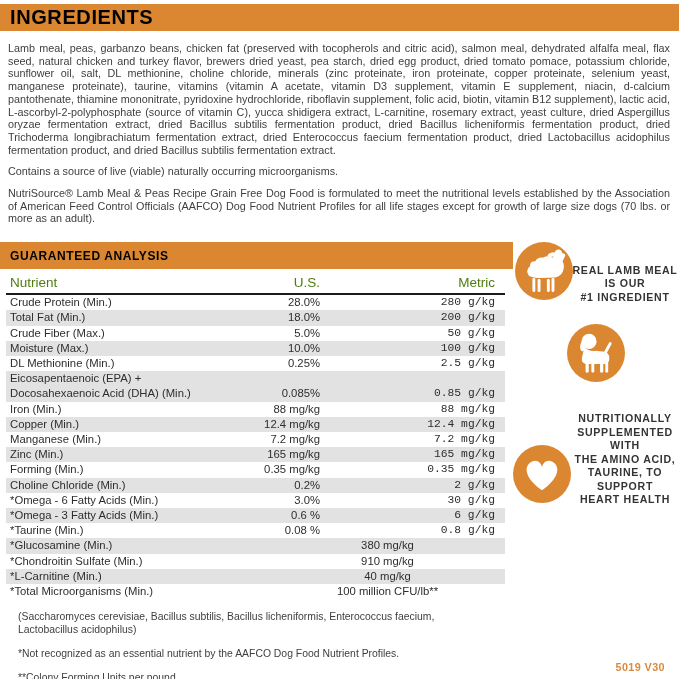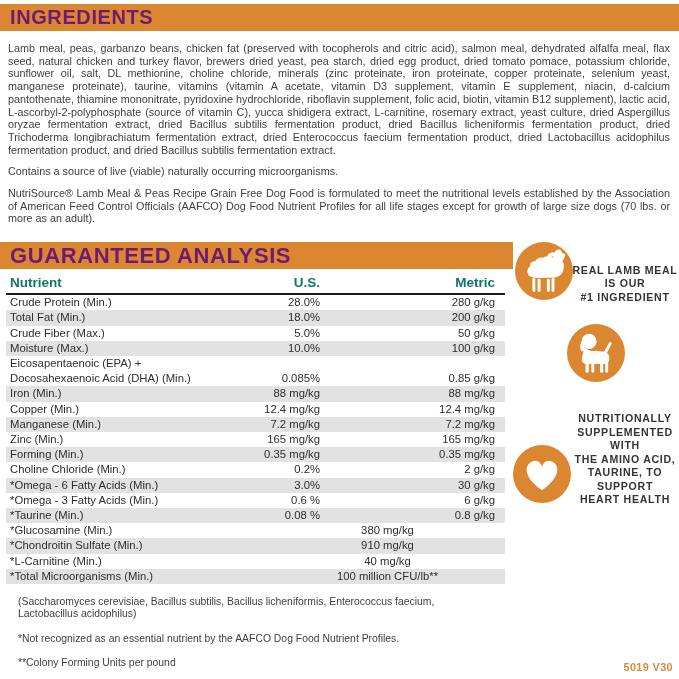--- a/index.html
+++ b/index.html
@@ -2,71 +2,71 @@
 <html><head>
 <meta charset="utf-8">
 <style>
   html,body{margin:0;padding:0;background:#ffffff;}
   .page{
     width:679px;height:679px;background:#ffffff;position:relative;overflow:hidden;
     font-family:"Liberation Sans", sans-serif;color:#3d3d3d;
   }
   
   .banner{
-    background:#db8630;color:#701a75;font-weight:bold;
+    background:#db8630;color:#000000;font-weight:bold;
     display:flex;align-items:center;letter-spacing:.6px;text-align:right;
   }
   .banner-top{margin-top:4px;height:27px;font-size:20px;padding-left:10px;}
-  .banner-ga{height:27px;font-size:22px;padding-left:10px;width:503px;}
+  .banner-ga{height:27px;font-size:12px;padding-left:10px;width:503px;}
   
   .paras{padding:11px 9px 0 8px;}
   .paras p{
     margin:0 0 9px 0;font-size:10.8px;line-height:12.7px;color:#3e3e3e;
     text-align:justify;
   }
   .paras p.noj{text-align:left;}
   
   .ga-section{display:flex;margin-top:17px;}
   .ga-left{width:513px;}
   .ga-right{flex:1;display:flex;flex-direction:column;align-items:center;padding-top:0;}
   
   table.ga{
     border-collapse:collapse;margin:4px 0 0 6px;width:499px;table-layout:fixed;
     font-size:11.3px;color:#2e2e2e;
   }
   table.ga col.c1{width:214px;}
   table.ga col.c2{width:100px;}
   table.ga col.c3{width:185px;}
   table.ga th{
-    font-size:13.5px;font-weight:bold;color:#0f766e;text-align:left;
+    font-size:13.5px;font-weight:normal;color:#4d7c0f;text-align:left;
     padding:2px 0 3px 4px;border-bottom:2.5px solid #1a1a1a;
   }
   table.ga th.us{text-align:right;padding-right:0;}
   table.ga th.met{text-align:right;padding-right:10px;}
   table.ga td{
     padding:0 0 0 4px;line-height:15.2px;vertical-align:bottom;
   }
   table.ga td.lbl{white-space:pre-line;}
   table.ga td.us{text-align:right;padding-right:0;}
-  table.ga td.met{text-align:right;padding-right:10px;}
+  table.ga td.met{text-align:right;padding-right:10px;font-family:Liberation Mono, monospace;}
   table.ga td.spanval{text-align:center;padding-left:50px;}
   table.ga tbody tr:nth-child(even){background:#e2e2e2;}
   
   .footnotes{margin:3px 0 0 6px;width:482px;font-size:10.4px;line-height:12.4px;color:#3e3e3e;}
   .footnotes div{margin:12px;}
   
   .badge{display:flex;align-items:flex-end;margin-bottom:20px;}
   .badge .circle{width:58px;height:58px;}
   .badge .caption{
     margin-top:6px;text-align:center;font-weight:bold;color:#343434;
     font-size:10.6px;line-height:13.5px;letter-spacing:.7px;
   }
   
   .product-code{
-    position:absolute;right:6px;bottom:6px;color:#d98a3d;font-weight:bold;
+    position:absolute;right:14px;bottom:6px;color:#d98a3d;font-weight:bold;
     font-size:10.8px;letter-spacing:.4px;
   }
 </style>
 </head>
 <body>
 
 <div class="page">
 
   <div class="banner banner-top">
     <span>INGREDIENTS</span>
@@ -110,20 +110,25 @@
             </tr>
             <tr>
               <td class="lbl">Crude Fiber (Max.)</td>
               <td class="us">5.0%</td>
               <td class="met">50 g/kg</td>
             </tr>
             <tr>
               <td class="lbl">Moisture (Max.)</td>
               <td class="us">10.0%</td>
               <td class="met">100 g/kg</td>
+            </tr>
+            <tr>
+              <td class="lbl">DL Methionine (Min.)</td>
+              <td class="us">0.25%</td>
+              <td class="met">2.5 g/kg</td>
             </tr>
             <tr>
               <td class="lbl">Eicosapentaenoic (EPA) +
 Docosahexaenoic Acid (DHA) (Min.)</td>
               <td class="us">0.085%</td>
               <td class="met">0.85 g/kg</td>
             </tr>
             <tr>
               <td class="lbl">Iron (Min.)</td>
               <td class="us">88 mg/kg</td>

